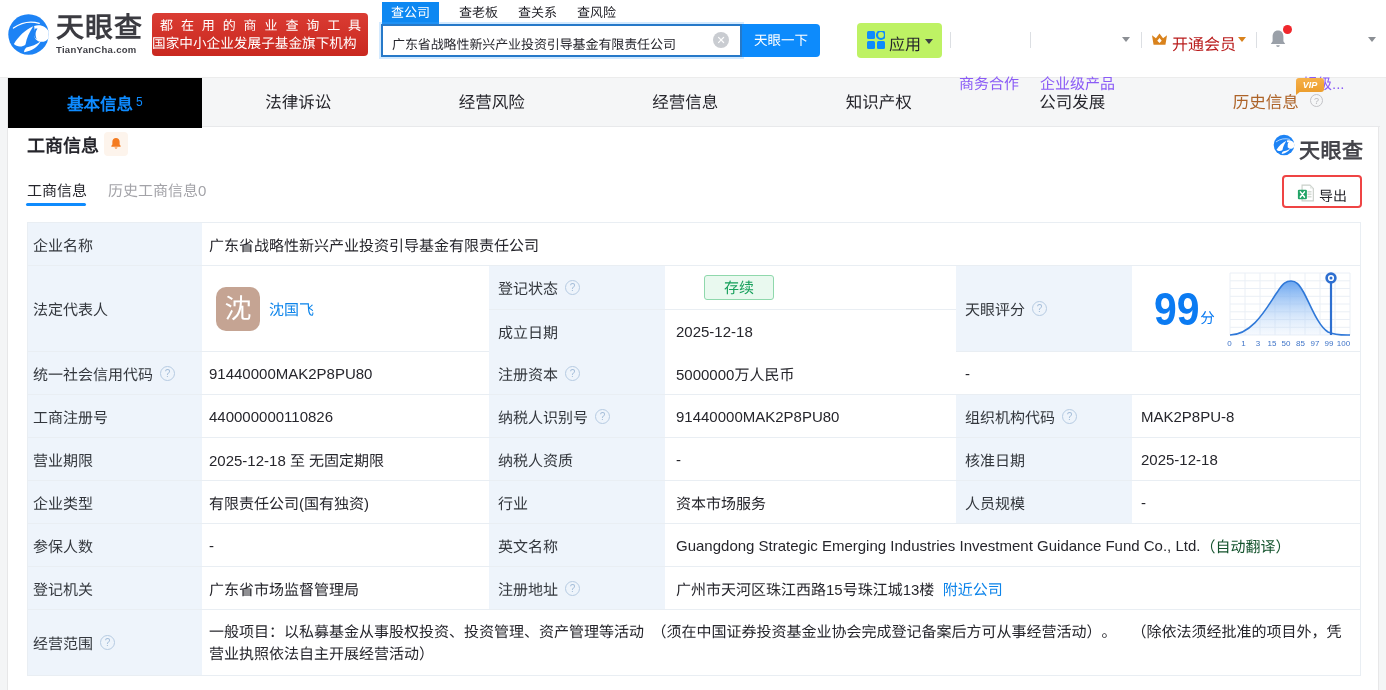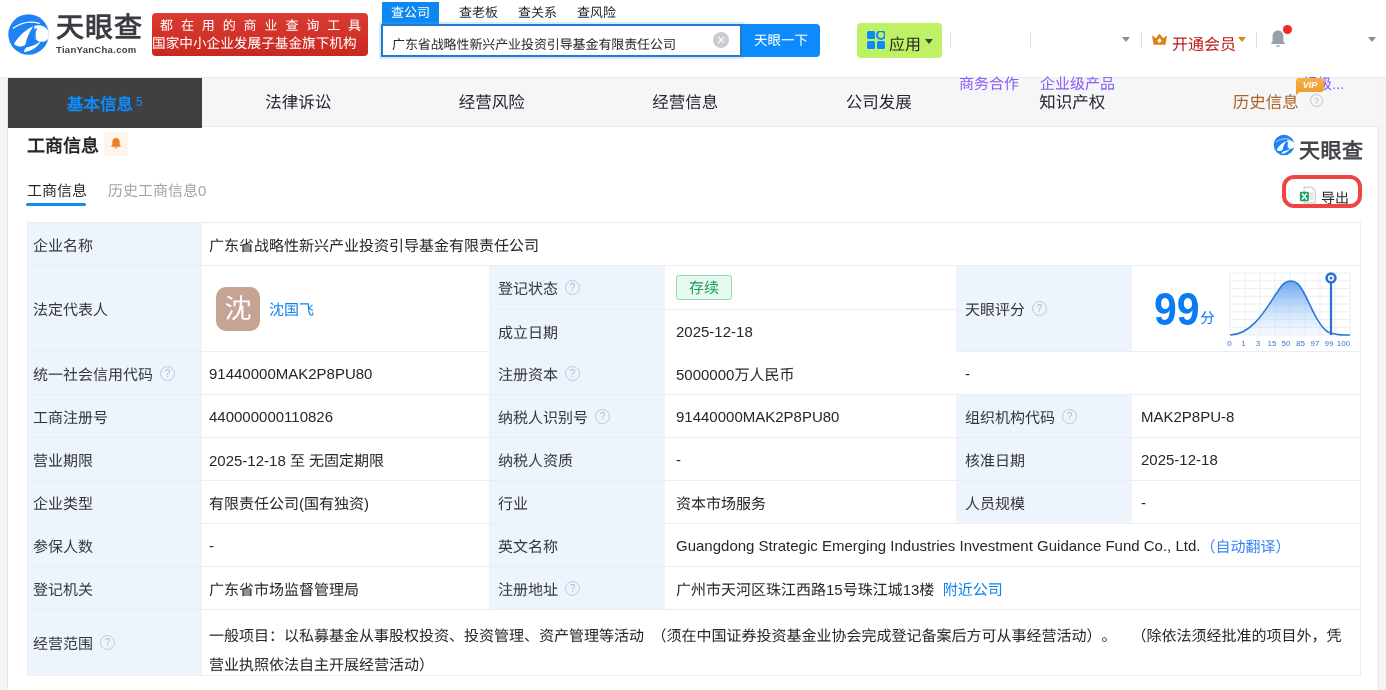--- a/index.html
+++ b/index.html
@@ -44,53 +44,53 @@
 #bell { position:absolute; left:1269px; top:29px; width:18px; height:19px; }
 #belldot { position:absolute; left:1283px; top:25px; width:9px; height:9px; border-radius:50%; background:#f0272c; }
 
 
 #page { position:absolute; left:0; top:78px; width:1386px; height:612px; background:#f4f5f6; }
 #card { position:absolute; left:7px; top:0; width:1372px; height:612px; background:#fff; border-left:1px solid #e7e7e8; border-right:1px solid #e7e7e8; }
 
 
 #tabbar { position:absolute; left:0; top:0; width:1372px; height:49px; background:#f5f6f7; border-bottom:1px solid #e8e9eb; display:flex; }
 #tabbar .tb { width:193.5px; height:49px; text-align:center; font-size:16.5px; color:#26262c; line-height:49px; position:relative; }
-#tabbar .tb.act { background:#404040; color:#0e8bff; font-weight:bold; height:50px; }
+#tabbar .tb.act { background:#000000; color:#0e8bff; font-weight:bold; height:50px; }
 #tabbar .tb.act .n5 { font-size:12px; font-weight:normal; color:#0e8bff; vertical-align:4px; margin-left:3px; }
 #tabbar .tb.his { color:#ad6328; }
 
 
 #h1t { position:absolute; left:27px; top:131px; font-size:18px; font-weight:bold; color:#26262c; }
 #bellchip { position:absolute; left:104px; top:132px; width:24px; height:24px; background:#fdf4ec; border-radius:4px; }
 #minilogo { position:absolute; left:1273px; top:134px; width:90px; height:22px; }
 #minitxt { position:absolute; left:1299px; top:134px; font-size:21px; font-weight:bold; color:#45454b; letter-spacing:0.5px; }
 
 
 #st1 { position:absolute; left:27px; top:179px; font-size:15px; color:#26262c; font-weight:500; }
 #st1u { position:absolute; left:26px; top:203px; width:60px; height:3px; background:#0f8bfd; border-radius:2px; }
 #st2 { position:absolute; left:108px; top:179px; font-size:15px; color:#a3a3a8; }
-#exportbtn { position:absolute; left:1282px; top:175px; width:80px; height:33px; border:4px solid #ef4444; border-radius:12px; background:#fff; }
+#exportbtn { position:absolute; left:1282px; top:175px; width:80px; height:33px; border:2px solid #ef4444; border-radius:4px; background:#fff; }
 #exportbtn span { position:absolute; left:35px; top:8px; font-size:14px; color:#26262c; }
 
 
 #tbl { position:absolute; left:27px; top:222px; width:1334px; border-top:1px solid #e9eef3; border-left:1px solid #e9eef3; border-right:1px solid #e9eef3; font-size:15px; color:#26262c; }
 .row { display:flex; border-bottom:1px solid #e9eef3; }
 .lb { background:#eef4fb; display:flex; align-items:center; color:#33373d; }
 .vl { background:#fff; display:flex; align-items:center; }
 .w-l1 { width:174px; padding-left:5px; }
 .w-v1 { width:287px; padding-left:7px; }
 .w-l2 { width:176px; padding-left:9px; }
 .w-v2 { width:291px; padding-left:11px; }
 .w-l3 { width:176px; padding-left:9px; }
 .w-v3 { flex:1; padding-left:9px; }
 .h43 { height:43px; }
 .qm { display:inline-block; width:15px; height:15px; border:1px solid #b6cbe2; border-radius:50%; color:#a3bcd8; font-size:10px; line-height:13.5px; text-align:center; margin-left:7px; flex:none; }
 .link { color:#0d84ea; }
-.gray { color:#3b82f6; }
-.tag-g { display:inline-block; height:25px; line-height:23px; padding:0 12px; border:1px solid #8fd8ac; background:#e9f9ef; color:#18a05c; border-radius:3px; }
+.gray { color:#14532d; }
+.tag-g { display:inline-block; height:25px; line-height:23px; padding:0 19px; border:1px solid #8fd8ac; background:#e9f9ef; color:#18a05c; border-radius:3px;margin-left:28px; }
 #avatar { width:44px; height:44px; border-radius:10px; background:#c5a493; color:#fff; font-size:27px; text-align:center; line-height:45px; margin-left:7px; }
 </style>
 </head>
 <body>
 
 <div id="header">
   <svg id="logoc" viewBox="0 0 100 100">
       <circle cx="50" cy="50" r="47" fill="#1d83f5"></circle>
       <path d="M15,35 Q43,15 75,24" stroke="#fff" stroke-width="3" fill="none" stroke-linecap="round"></path>
       <path d="M16,72 C27,54 42,40 61,31 C52,45 46,58 43,73 C36,80 22,79 16,72 Z" fill="#fff"></path>
@@ -141,22 +141,22 @@
   <div class="navarr" style="left:1368px"></div>
 </div>
 
 <div id="page">
 <div id="card">
   <div id="tabbar">
     <div class="tb act">基本信息<span class="n5">5</span></div>
     <div class="tb">法律诉讼</div>
     <div class="tb">经营风险</div>
     <div class="tb">经营信息</div>
+    <div class="tb">知识产权</div>
     <div class="tb">公司发展</div>
-    <div class="tb">知识产权</div>
     <div class="tb his">历史信息</div>
   </div>
 </div>
 </div>
 
 <div id="h1t">工商信息</div>
 <div id="bellchip">
     <svg viewBox="0 0 20 20" style="position:absolute;left:5px;top:4px;width:14px;height:15px">
       <path d="M3.5,13.2 L4.8,11.5 L4.8,7.5 C4.8,4.2 7,2.2 10,2.2 C13,2.2 15.2,4.2 15.2,7.5 L15.2,11.5 L16.5,13.2 C17,13.9 16.6,14.6 15.8,14.6 L4.2,14.6 C3.4,14.6 3,13.9 3.5,13.2 Z" fill="#f47b20"></path>
       <path d="M7.8,15.8 a2.3,2.3 0 0 0 4.4,0 Z" fill="#f47b20"></path>
@@ -301,19 +301,19 @@
     <div class="vl" style="flex:1; padding-left:11px;">Guangdong Strategic Emerging Industries Investment Guidance Fund Co., Ltd. <span class="gray">（自动翻译）</span></div>
   </div>
   <div class="row h43">
     <div class="lb w-l1">登记机关</div>
     <div class="vl w-v1">广东省市场监督管理局</div>
     <div class="lb w-l2">注册地址<span class="qm">?</span></div>
     <div class="vl" style="flex:1; padding-left:11px;">广州市天河区珠江西路15号珠江城13楼&nbsp;&nbsp;<span class="link">附近公司</span></div>
   </div>
   <div class="row" style="height:66px;">
     <div class="lb w-l1">经营范围<span class="qm">?</span></div>
-    <div class="vl" style="flex:1; padding:11px 0 11px 7px; align-items:flex-start; line-height:29px;">一般项目：以私募基金从事股权投资、投资管理、资产管理等活动 （须在中国证券投资基金业协会完成登记备案后方可从事经营活动）。　（除依法须经批准的项目外，凭<br>营业执照依法自主开展经营活动）</div>
+    <div class="vl" style="flex:1; padding:11px 0 11px 7px; align-items:flex-start; line-height:22px;">一般项目：以私募基金从事股权投资、投资管理、资产管理等活动 （须在中国证券投资基金业协会完成登记备案后方可从事经营活动）。　（除依法须经批准的项目外，凭<br>营业执照依法自主开展经营活动）</div>
   </div>
 </div>
 
 <div id="viptag" style="position:absolute;left:1296px;top:78px;width:28px;height:14px;background:linear-gradient(180deg,#f6b04a,#ec9e2e);border-radius:3px 3px 3px 0;color:#fff;font-size:9px;font-weight:bold;font-style:italic;text-align:center;line-height:14px;z-index:9;">VIP</div>
 <div style="position:absolute;left:1296px;top:91px;width:0;height:0;border-left:5px solid #ec9e2e;border-bottom:4px solid transparent;z-index:9;"></div>
 <div id="hisq" style="position:absolute;left:1310px;top:94px;width:13px;height:13px;border:1px solid #c3c3c7;border-radius:50%;color:#b9b9bd;font-size:9px;line-height:12px;text-align:center;z-index:9;">?</div>
 
 </body></html>

